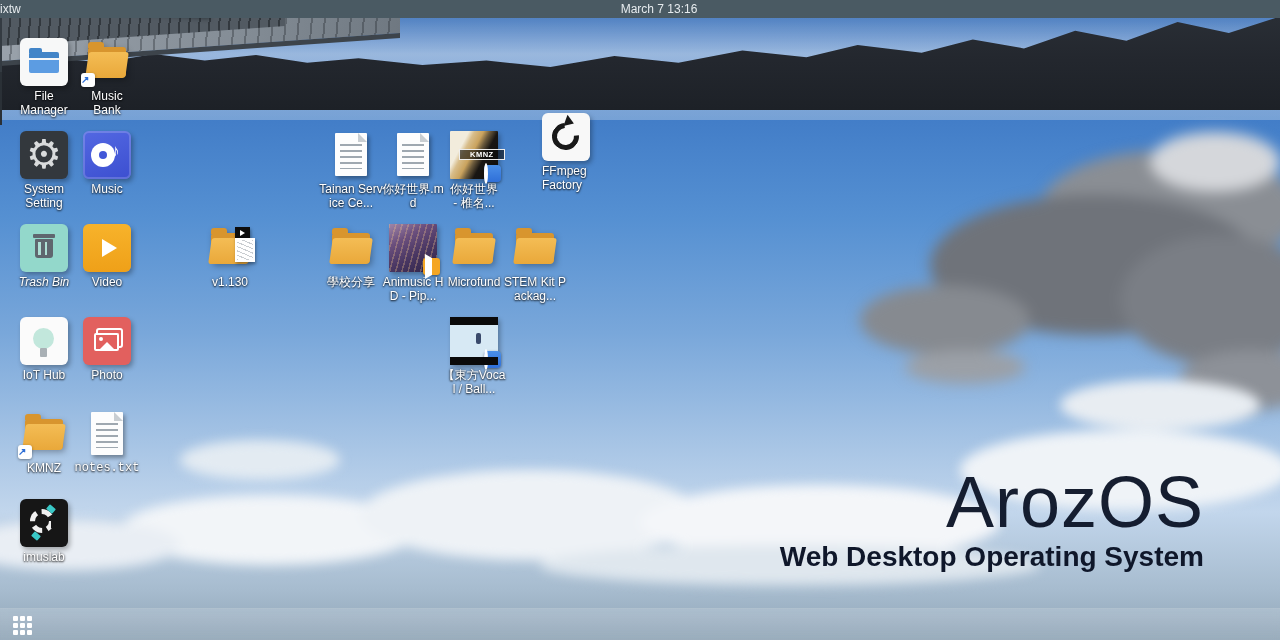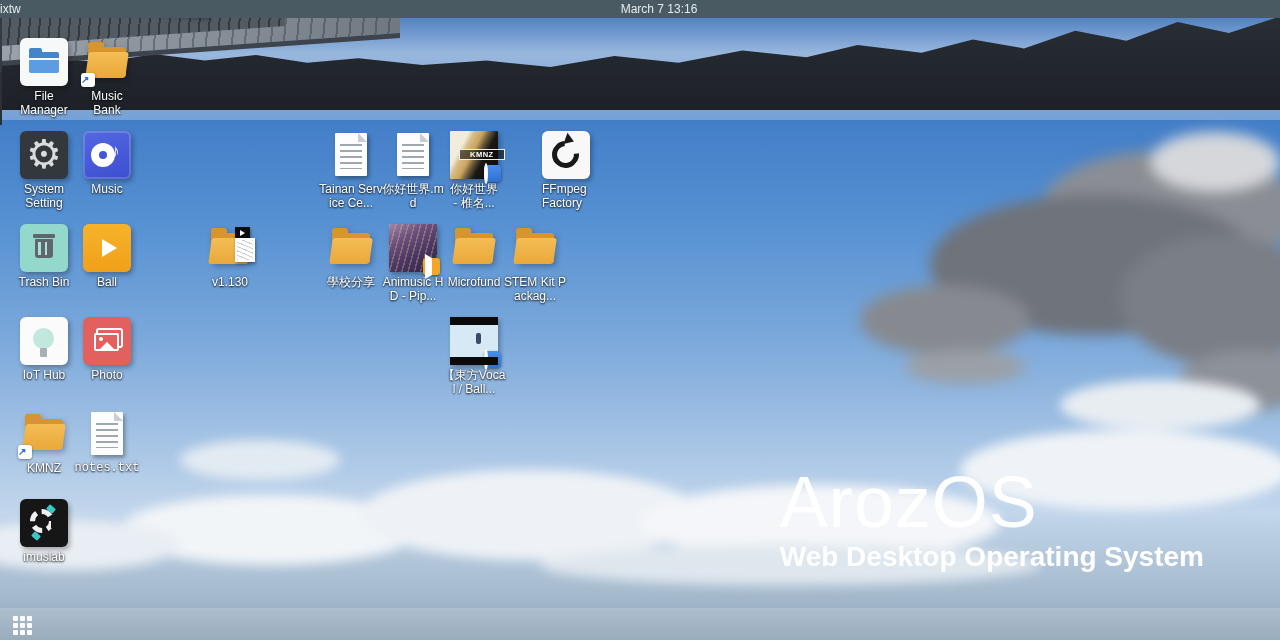--- a/index.html
+++ b/index.html
@@ -54,21 +54,21 @@
     transform: skewY(-4deg);
   }
   .stadium-left {
     top: auto; bottom: 52px; left: 60px; width: 210px; height: 9px; right: auto;
     background: #99a1a8; transform: skewY(4deg); box-shadow: 0 3px 4px rgba(20,25,30,.5);
   }
   .pole-1 { top: auto; bottom: 0; left: 803px; width: 2px; height: 125px; right: auto; background: #2a3036; }
   .pole-2 { top: auto; bottom: 0; left: 432px; width: 2px; height: 72px; right: auto; background: #343b42; }
   
   .branding {
-    position: absolute; top: 469px; right: 76px; text-align: left; color: #ffffff; z-index: 2;
+    position: absolute; top: 469px; right: 76px; text-align: right; color: #0f172a; z-index: 2;
   }
   .branding .title { font-size: 72px; font-weight: 300; line-height: 66px; letter-spacing: 1px; opacity: .97; }
   .branding .subtitle { font-size: 28px; font-weight: 700; line-height: 30px; margin-top: 7px; }
   
   .topbar {
     position: absolute; top: 0; left: 0; right: 0; height: 18px; z-index: 6;
     background: var(--topbar-bg, #4a5a63); color: #e6ebee; font-size: 12px;
     display: flex; align-items: center;
   }
   .topbar .username { }
@@ -262,31 +262,31 @@
         <div class="icon-label">System
 Setting</div>
       </div>
       <div class="desktop-icon" style="left: 74px; top: 131px;">
         <div class="icon-art icon-music boxed">
           <span class="disc"></span>
           <span class="note-glyph glyph">♪</span>
         </div>
         <div class="icon-label">Music</div>
       </div>
-      <div class="desktop-icon" style="left: 11px; top: 224px;">
+      <div class="desktop-icon" style="left: 11px; top: 224px; font-style: italic;">
         <div class="icon-art icon-trash-bin boxed">
           <span class="tcan"></span>
         </div>
         <div class="icon-label">Trash Bin</div>
       </div>
       <div class="desktop-icon" style="left: 74px; top: 224px;">
         <div class="icon-art icon-video boxed">
           <span class="play-tri"></span>
         </div>
-        <div class="icon-label">Ball</div>
+        <div class="icon-label">Video</div>
       </div>
       <div class="desktop-icon" style="left: 11px; top: 317px;">
         <div class="icon-art icon-iot-hub boxed">
           <span class="bulb"></span>
         </div>
         <div class="icon-label">IoT Hub</div>
       </div>
       <div class="desktop-icon" style="left: 74px; top: 317px;">
         <div class="icon-art icon-photo boxed">
           <span class="ph"></span>
@@ -331,21 +331,21 @@
 d</div>
       </div>
       <div class="desktop-icon" style="left: 441px; top: 131px;">
         <div class="icon-art icon-thumb-kmnz boxed">
           <span class="kmnz-tag">KMNZ</span>
           <span class="badge badge-media"></span>
         </div>
         <div class="icon-label">你好世界
 - 椎名...</div>
       </div>
-      <div class="desktop-icon" style="left: 502px; top: 131px; padding-left: 40px;">
+      <div class="desktop-icon" style="left: 502px; top: 113px; padding-left: 40px;">
         <div class="icon-art icon-ffmpeg boxed">
           <span class="ffring"></span>
           <span class="ffarrow"></span>
         </div>
         <div class="icon-label">FFmpeg
 Factory</div>
       </div>
       <div class="desktop-icon" style="left: 197px; top: 224px;">
         <div class="icon-art icon-folder-thumbs">
           <span class="fold-back"></span>

